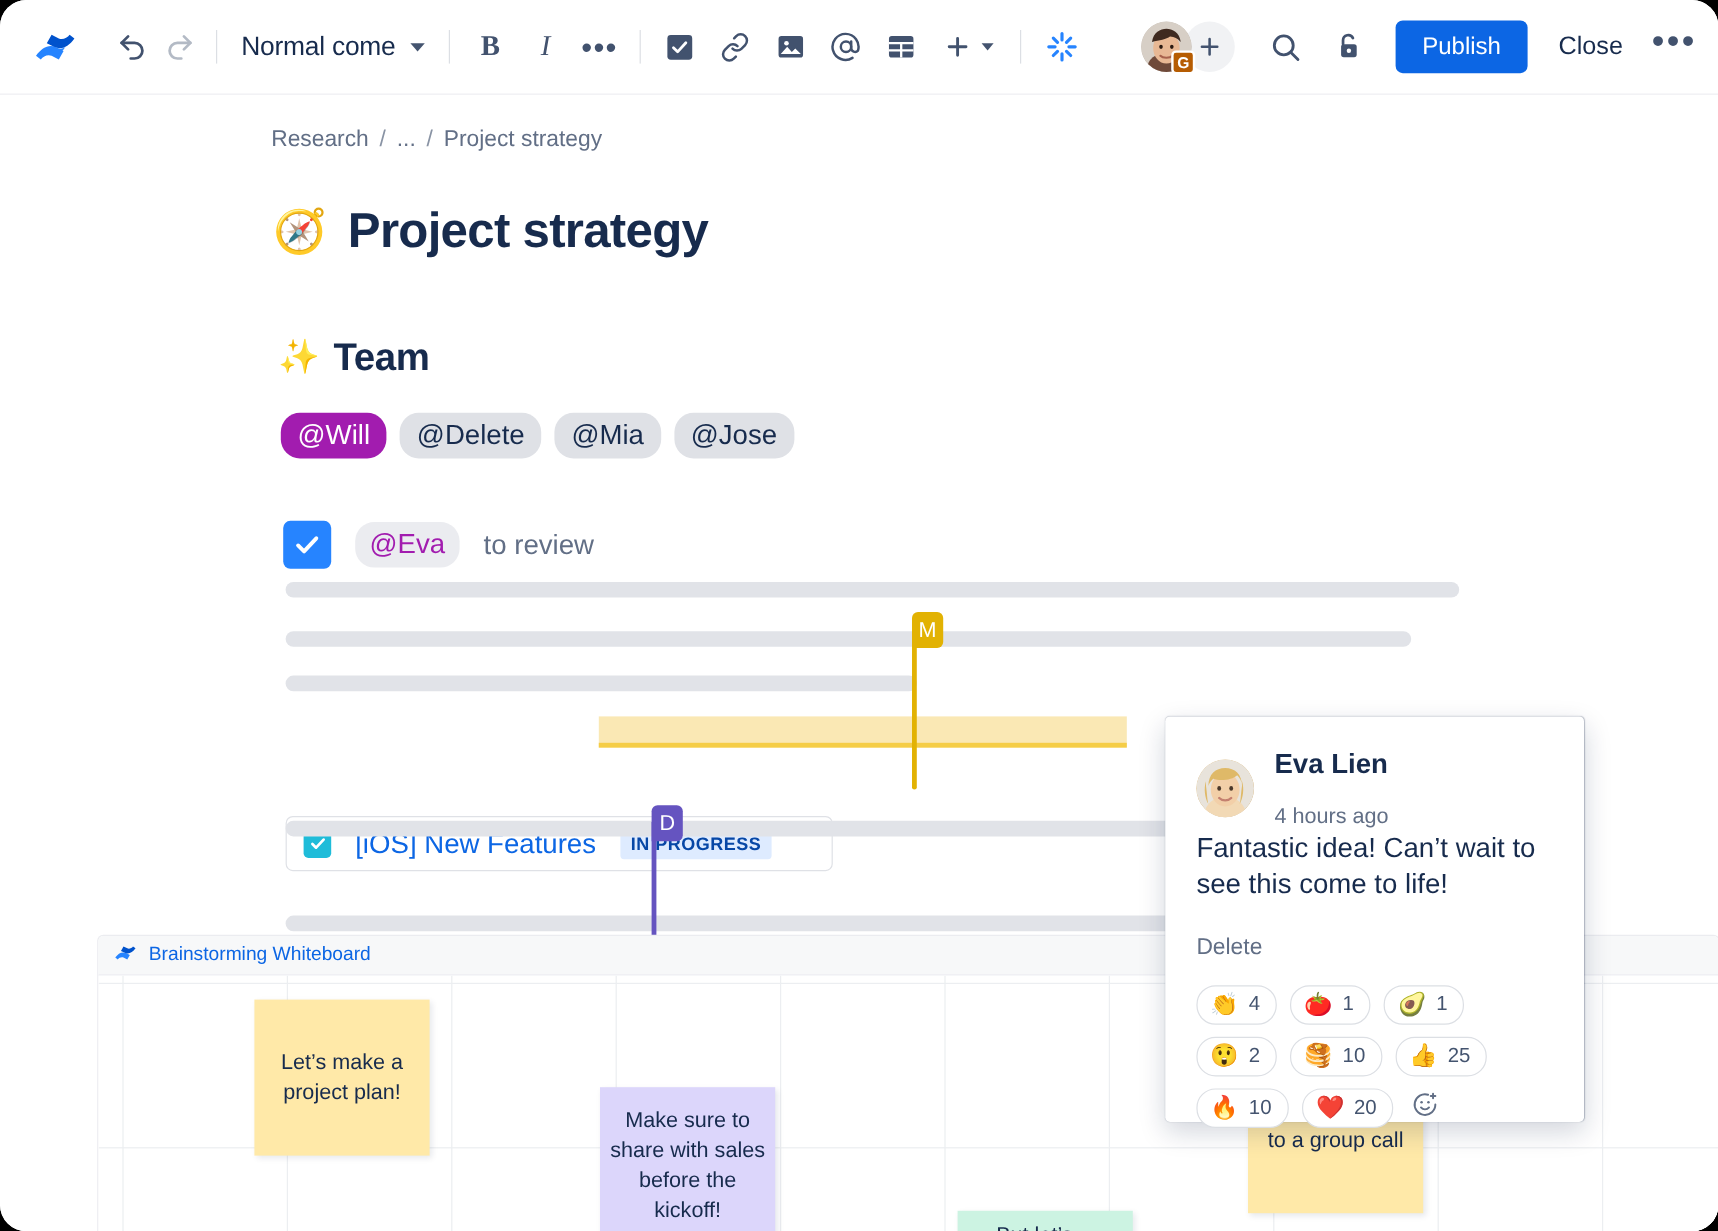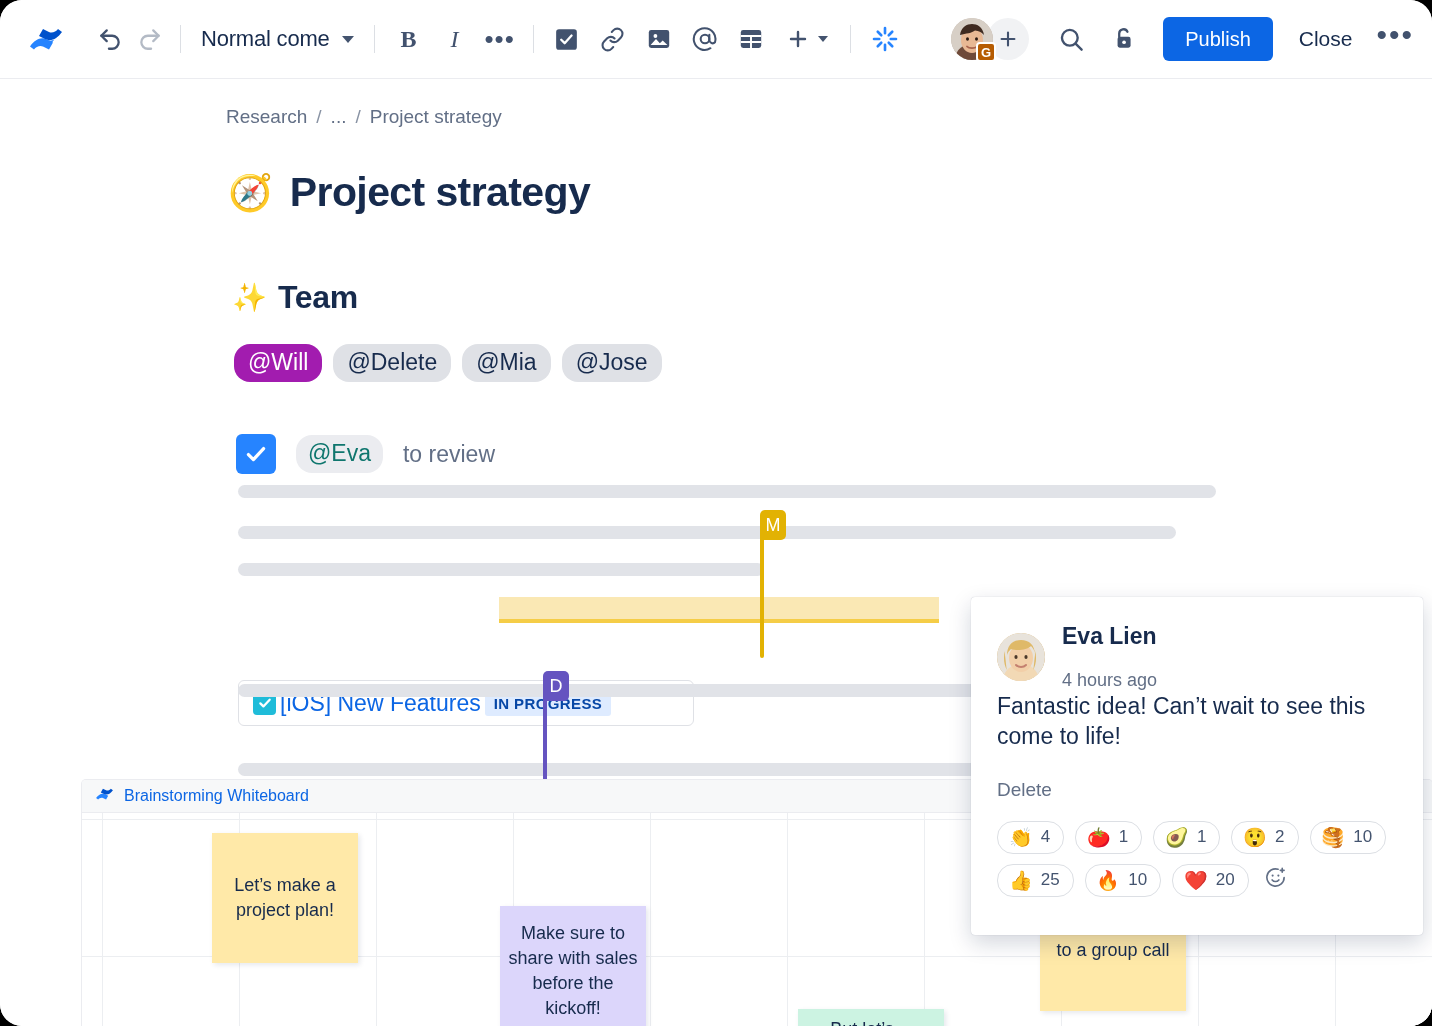--- a/index.html
+++ b/index.html
@@ -108,21 +108,21 @@
   }
   .mention.active { background: #a21caf; color: #fff; }
 
   .task-row { position: absolute; left: 236px; top: 355px; display: flex; align-items: center; gap: 20px; }
   .task-check {
     width: 40px; height: 40px; border-radius: 6px; background: #2684ff;
     display: flex; align-items: center; justify-content: center; cursor: pointer;
   }
   .task-check svg { display:block; }
   .mention-eva {
-    background: #ebecf0; color: #0f766e; border-radius: 16px;
+    background: #ebecf0; color: #a21caf; border-radius: 16px;
     padding: 5px 12px 7px; font-size: 23px; cursor: pointer; line-height: 1.15;
   }
   .task-label { font-size: 23px; color: #626f86; }
 
   .bar { position: absolute; height: 13px; border-radius: 7px; background: #e1e3e8; }
 
   
   .hl-band {
     position: absolute; left: 499px; top: 518px; width: 440px; height: 26px;
     background: rgba(240,189,36,0.34);
@@ -137,21 +137,21 @@
     position: absolute; top: 0; left: 0;
     width: 26px; height: 30px; border-radius: 5px 5px 5px 0;
     color: #fff; font-size: 18px; display: flex; align-items: center; justify-content: center;
   }
 
   
   .jira-card {
     position: absolute; left: 238px; top: 601px;
     width: 456px; height: 46px;
     border: 1px solid #dfe1e6; border-radius: 6px; background: #fff;
-    display: flex; align-items: center; gap: 4px; padding: 0 14px;
+    display: flex; align-items: center; gap: 20px; padding: 0 14px;
     cursor: pointer;
   }
   .jira-check {
     width: 23px; height: 23px; border-radius: 4px; background: #1fbcd9;
     display:flex; align-items:center; justify-content:center;
   }
   .jira-title { font-size: 23px; color: #0c66e4; }
   .jira-status {
     background: #deebff; color: #0747a6; font-size: 15px; font-weight: 700;
     letter-spacing: 0.4px; border-radius: 3px; padding: 4px 9px;
@@ -172,21 +172,21 @@
   .wb-canvas .gv { position: absolute; top: 0; bottom: 0; width: 1px; background: #eceef1; }
   .wb-canvas .gh { position: absolute; left: 0; right: 0; height: 1px; background: #eceef1; }
   .sticky {
     position: absolute; display: flex; align-items: center; justify-content: center;
     text-align: center; font-size: 18px; color: #172b4d; line-height: 1.38;
     padding: 8px; box-shadow: 2px 2px 5px rgba(9,30,66,0.10);
   }
 
   
   #comment-popup {
-    position: absolute; left: 971px; top: 518px; width: 452px; height: 338px;
+    position: absolute; left: 971px; top: 518px; width: 349px; height: 338px;
     background: #fff; border-radius: 4px;
     box-shadow: 0 8px 22px rgba(9,30,66,0.18), 0 0 1px rgba(9,30,66,0.28);
     padding: 26px 26px 0 26px;
   }
   .cm-head { display: flex; align-items: center; gap: 17px; }
   .cm-avatar {
     width: 48px; height: 48px; border-radius: 50%; overflow: hidden;
     background: linear-gradient(155deg,#e3c89a 0%, #d6b781 60%, #c9a96e 100%);
     position: relative; flex: none;
   }

